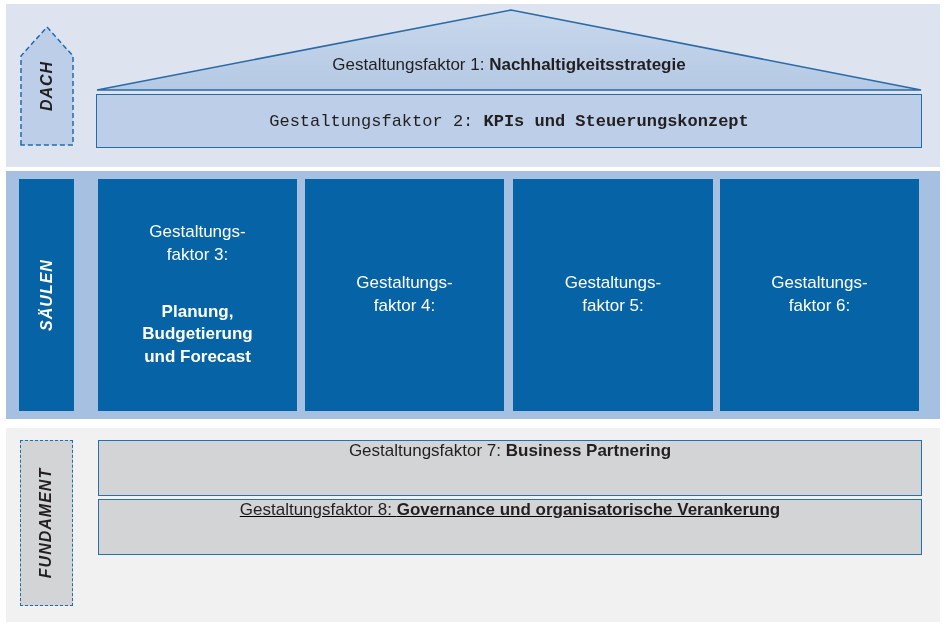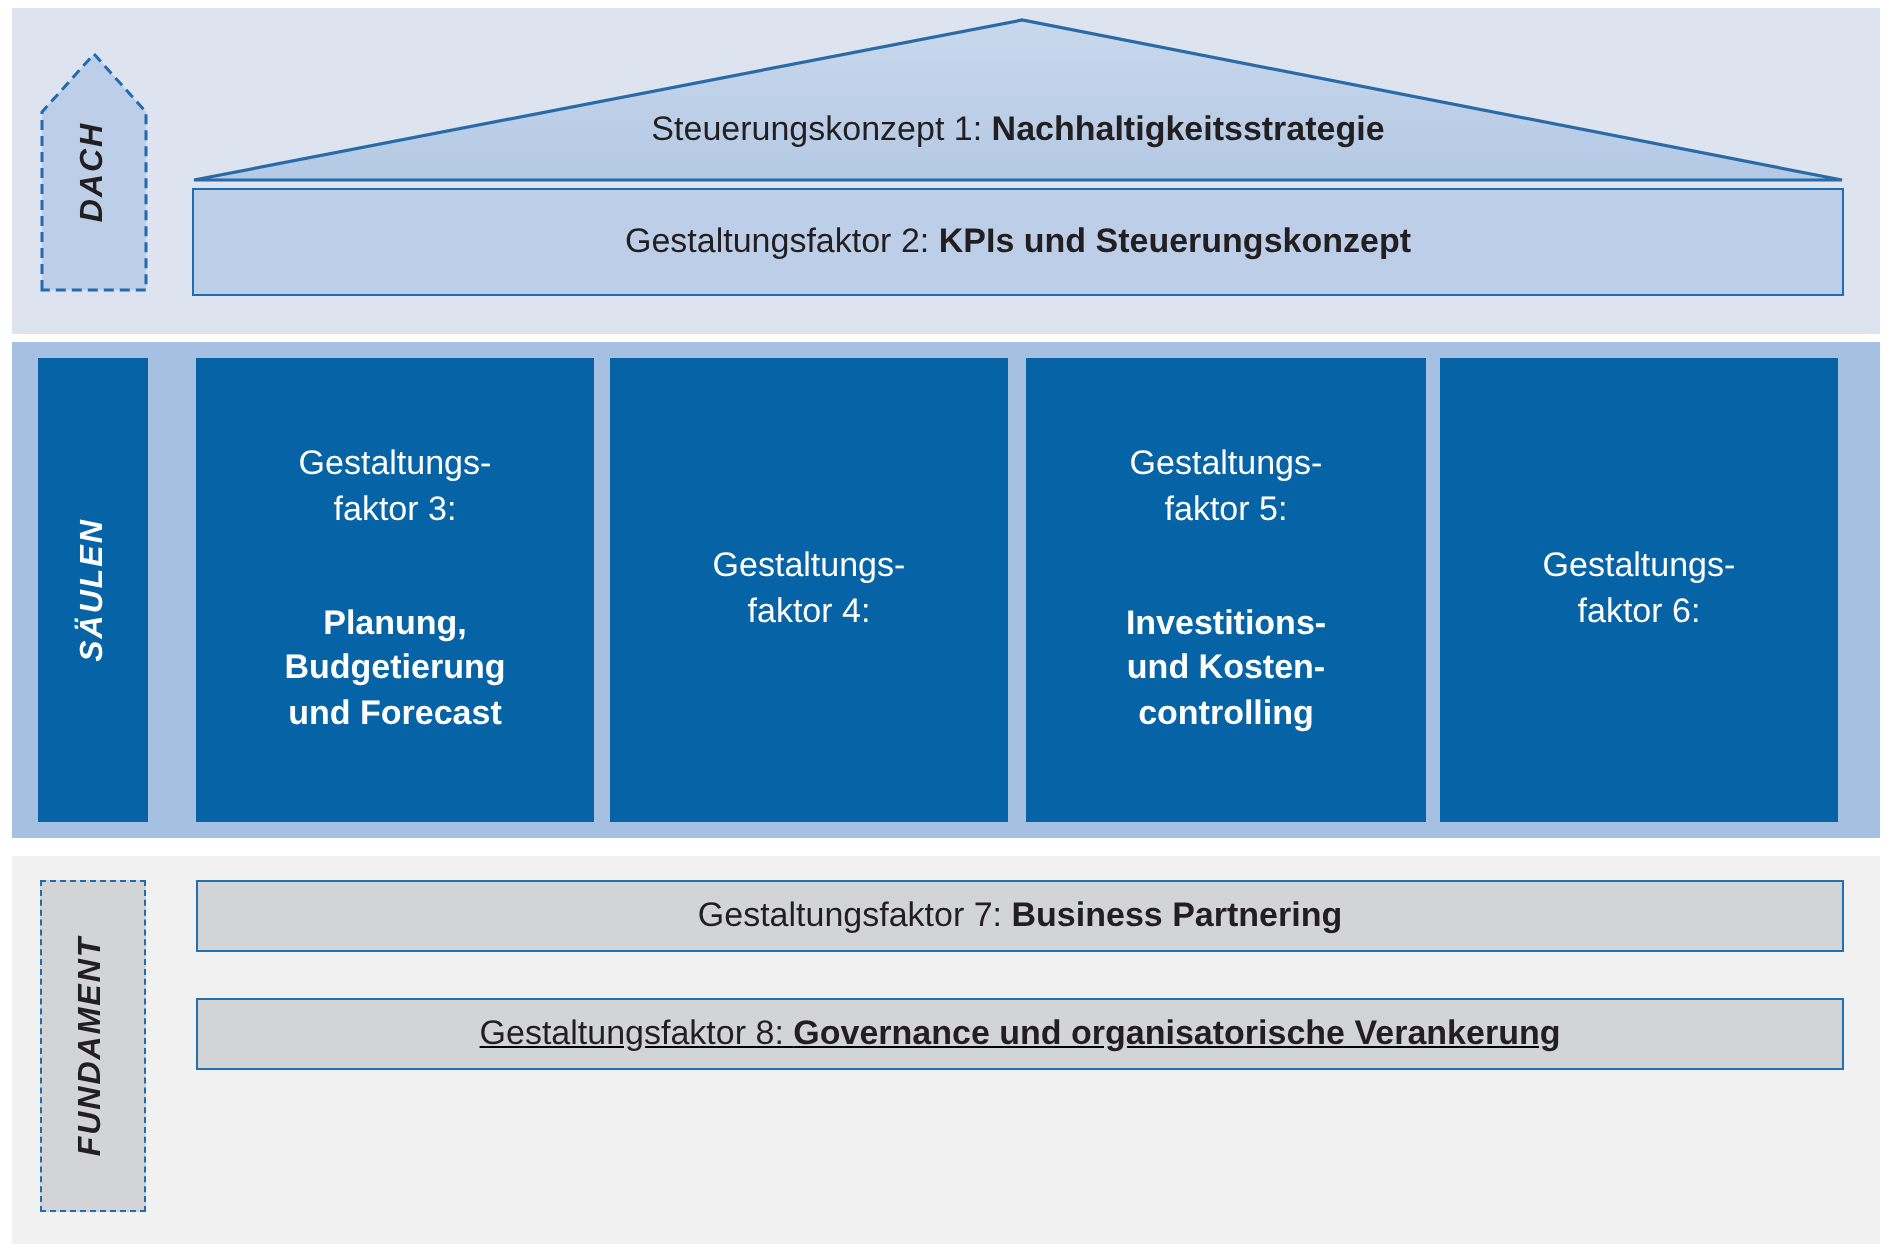--- a/index.html
+++ b/index.html
@@ -118,20 +118,21 @@
   #gf2-box {
     position: absolute;
     left: 96px; top: 94px;
     width: 826px; height: 54px;
     background: #bdcfe8;
     border: 1.5px solid #1f6cb0;
     box-sizing: border-box;
     display: flex;
     align-items: center;
     justify-content: center;
+    font-family: Liberation Mono, monospace;
   }
   #gf2-box .bar-text {
     font-size: 17px;
     color: #231f20;
     white-space: nowrap;
   }
 
   
   .pillar {
     position: absolute;
@@ -161,26 +162,25 @@
   #pillar-3 { left: 98px;  width: 199px; }
   #pillar-4 { left: 305px; width: 199px; }
   #pillar-5 { left: 513px; width: 200px; }
   #pillar-6 { left: 720px; width: 199px; }
 
   
   .found-bar {
     position: absolute;
     left: 98px;
     width: 824px;
-    height: 36px;
+    height: 56px;
     background: #d3d4d6;
     border: 1.5px solid #2371b1;
     box-sizing: border-box;
     display: flex;
-    align-items: center;
     justify-content: center;
   }
   .found-bar .bar-text {
     font-size: 17px;
     color: #231f20;
     white-space: nowrap;
   }
   #found-bar-7 { top: 440px; }
   #found-bar-8 { top: 499px; text-decoration: underline; }
   #found-bar-9 { top: 558px; }
@@ -206,21 +206,21 @@
   <svg id="roof" viewBox="0 0 828 84" preserveAspectRatio="none">
     <defs>
       <linearGradient id="roofgrad" x1="0" y1="0" x2="0" y2="1">
         <stop offset="0%" stop-color="#c9d8ec"></stop>
         <stop offset="100%" stop-color="#b4c9e4"></stop>
       </linearGradient>
     </defs>
     <polygon points="2,82 416,2 826,82" fill="url(#roofgrad)" stroke="#2a6aa6" stroke-width="1.6"></polygon>
   </svg>
   <div id="roof-text">
-    <span>Steuerungskonzept 1: </span><span class="b">Nachhaltigkeitsstrategie</span>
+    <span>Gestaltungsfaktor 1: </span><span class="b">Nachhaltigkeitsstrategie</span>
   </div>
 
   <div id="gf2-box">
     <div class="bar-text">
       <span>Gestaltungsfaktor 2: </span><span class="b">KPIs und Steuerungskonzept</span>
     </div>
   </div>
 
   <div class="panel" id="panel-saeulen"></div>
 
@@ -245,25 +245,20 @@
       <div>Gestaltungs-</div>
       <div>faktor 4:</div>
     </div>
   </div>
 
   <div class="pillar" id="pillar-5">
     <div class="p-head">
       <div>Gestaltungs-</div>
       <div>faktor 5:</div>
     </div>
-    <div class="p-body">
-      <div>Investitions-</div>
-      <div>und Kosten-</div>
-      <div>controlling</div>
-    </div>
   </div>
 
   <div class="pillar" id="pillar-6">
     <div class="p-head">
       <div>Gestaltungs-</div>
       <div>faktor 6:</div>
     </div>
   </div>
 
   <div class="panel" id="panel-fundament"></div>

